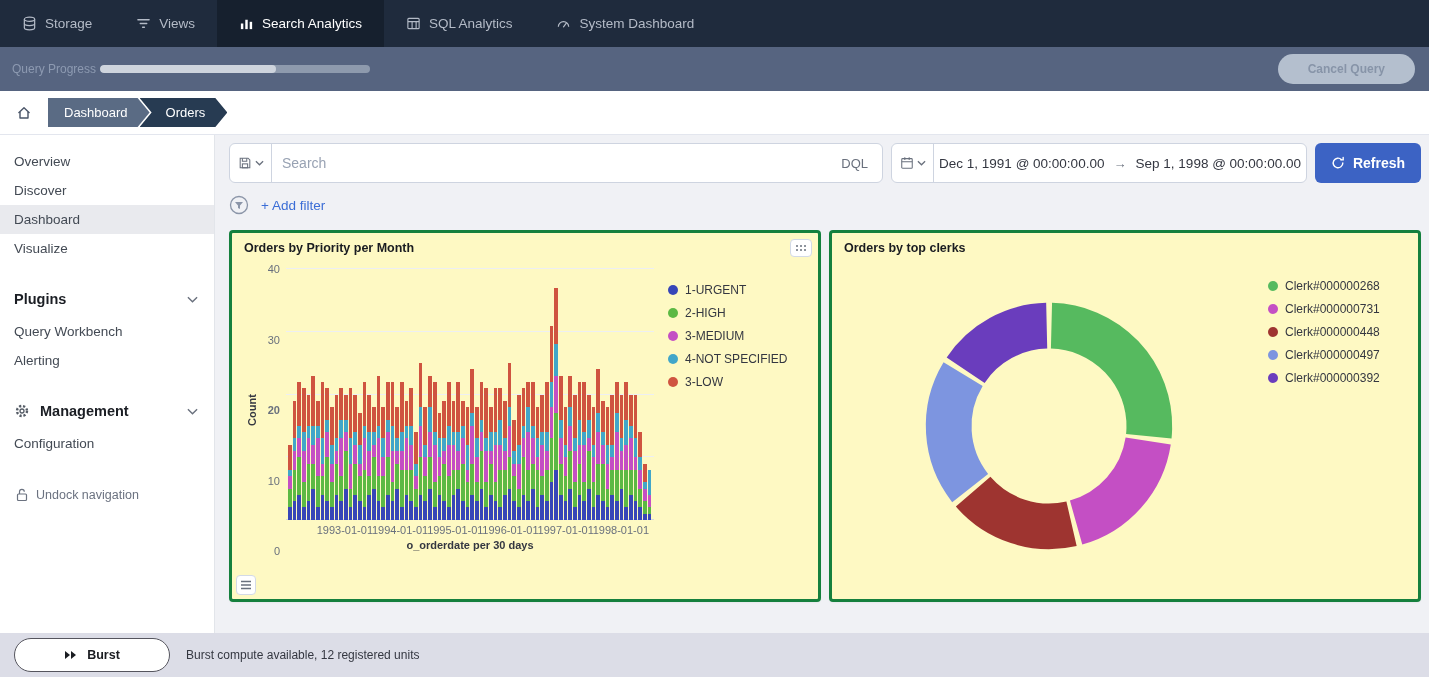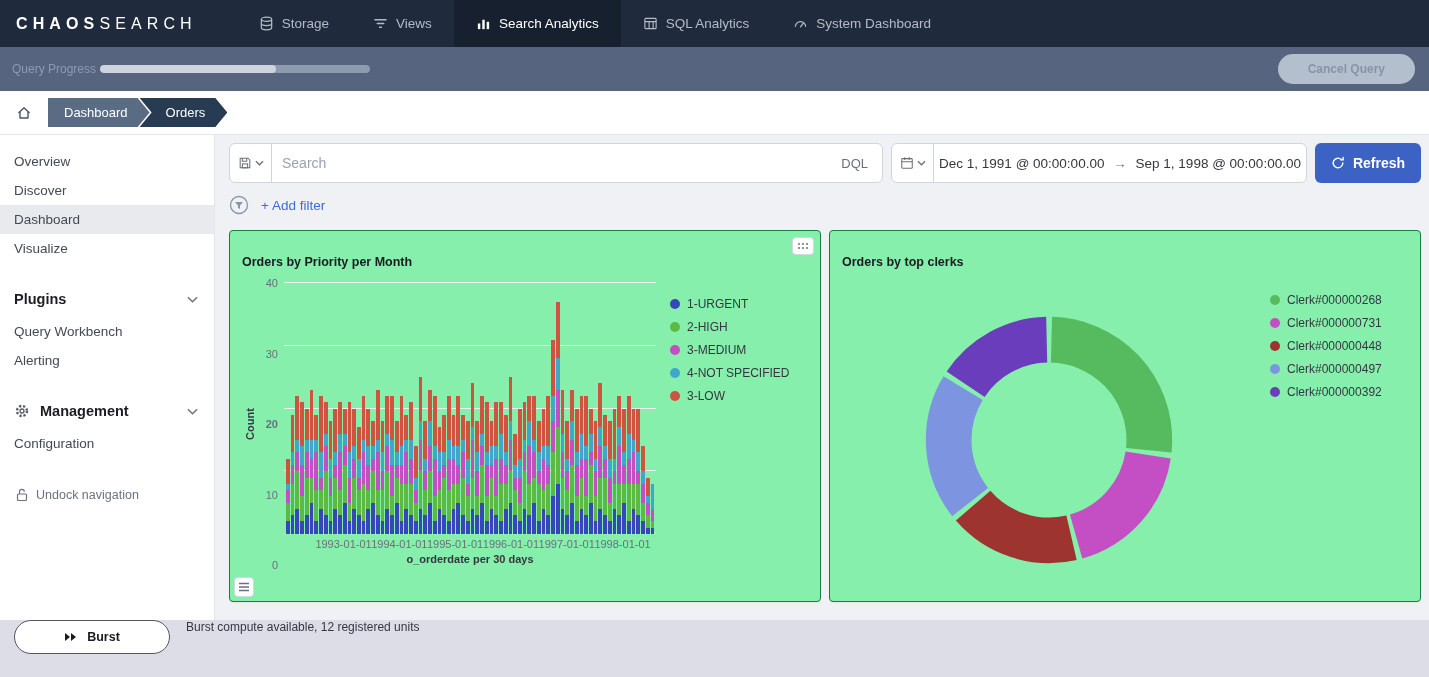--- a/index.html
+++ b/index.html
@@ -69,21 +69,21 @@
   .date-arrow { color:#69707d; font-size:13px; padding:0 4px; }
   .refresh-btn { width:106px; height:40px; background:var(--primary-btn,#3c63c4); color:#fff; border:none; border-radius:6px; font-size:14px; font-weight:600; display:flex; align-items:center; justify-content:center; gap:8px; cursor:pointer; flex-shrink:0; font-family:inherit; }
   .refresh-btn svg { width:14px; height:14px; }
 
   .filter-row { display:flex; align-items:center; gap:12px; margin-top:9px; height:26px; }
   .filter-circle { display:flex; }
   .filter-circle svg { width:20px; height:20px; }
   .add-filter { color:var(--accent,#3b6dd6); font-size:13.5px; text-decoration:none; cursor:pointer; }
 
   .panels { display:flex; gap:8px; margin-top:12px; height:372px; }
-  .panel { flex:1; background:#86efac; border:1px solid #15803d; border-radius:4px; position:relative; padding:24px 12px 8px 12px; box-shadow:0 1px 2px rgba(0,0,0,.04); min-width:0; }
+  .panel { flex:1; background:#fef9c3; border:3px solid #15803d; border-radius:4px; position:relative; padding:8px 12px 8px 12px; box-shadow:0 1px 2px rgba(0,0,0,.04); min-width:0; }
   .panel-title { font-size:12.5px; font-weight:700; color:#1a1c21; }
   .panel-opts { position:absolute; top:6px; right:6px; width:22px; height:18px; background:#fff; border:1px solid #d3dae6; border-radius:4px; display:flex; align-items:center; justify-content:center; cursor:pointer; padding:0; }
   .panel-opts svg { width:12px; height:8px; }
   .legend-toggle { position:absolute; left:4px; bottom:4px; width:20px; height:20px; background:#fff; border:1px solid #d3dae6; border-radius:4px; display:flex; align-items:center; justify-content:center; cursor:pointer; padding:0; }
   .legend-toggle svg { width:12px; height:12px; }
 
   
   .chart { display:flex; margin-top:14px; height:282px; }
   .ylab { width:16px; display:flex; align-items:center; justify-content:center; }
   .ylab span { transform:rotate(-90deg); font-size:11px; font-weight:700; color:#343741; white-space:nowrap; }
@@ -104,35 +104,31 @@
   .legend-dot { width:10px; height:10px; border-radius:50%; flex-shrink:0; }
   .legend-lbl { font-size:12px; color:#343741; white-space:nowrap; }
 
   
   .donut-wrap { display:flex; margin-top:6px; height:330px; }
   .donut-area { flex:1; display:flex; align-items:center; justify-content:center; }
   .donut-area svg { width:298px; height:298px; }
   .donut-wrap .legend { padding-top:18px; }
 
   
-  .footer { height:57px; background:var(--footer-bg,#dcdde7); display:flex; align-items:flex-start; flex-shrink:0; }
+  .footer { height:44px; background:var(--footer-bg,#dcdde7); display:flex; align-items:center; flex-shrink:0; }
   .burst-pill { margin-left:14px; display:flex; align-items:center; justify-content:center; gap:9px; width:156px; height:34px; background:#fff; border:1px solid #55555e; border-radius:17px; font-size:12.5px; font-weight:700; color:#1a1c21; cursor:pointer; font-family:inherit; }
   .burst-pill svg { width:14px; height:10px; }
   .burst-status { margin-left:16px; font-size:12px; color:#343741; }
 </style>
 </head>
 <body>
 
 <div class="page">
 
   <header class="topnav">
-    <div class="logo">
-      <span class="bold">CHAOS</span>
-        <span class="light">SEARCH</span>
-    </div>
     <nav class="topnav-items">
       <a class="topnav-item">
         <svg viewBox="0 0 16 16" fill="none" stroke="currentColor" stroke-width="1.3">
             <ellipse cx="8" cy="3.5" rx="5.5" ry="2.2"></ellipse>
             <path d="M2.5 3.5v9c0 1.2 2.5 2.2 5.5 2.2s5.5-1 5.5-2.2v-9"></path>
             <path d="M2.5 8c0 1.2 2.5 2.2 5.5 2.2s5.5-1 5.5-2.2"></path>
           </svg>
         <span>Storage</span>
       </a>
       <a class="topnav-item">

